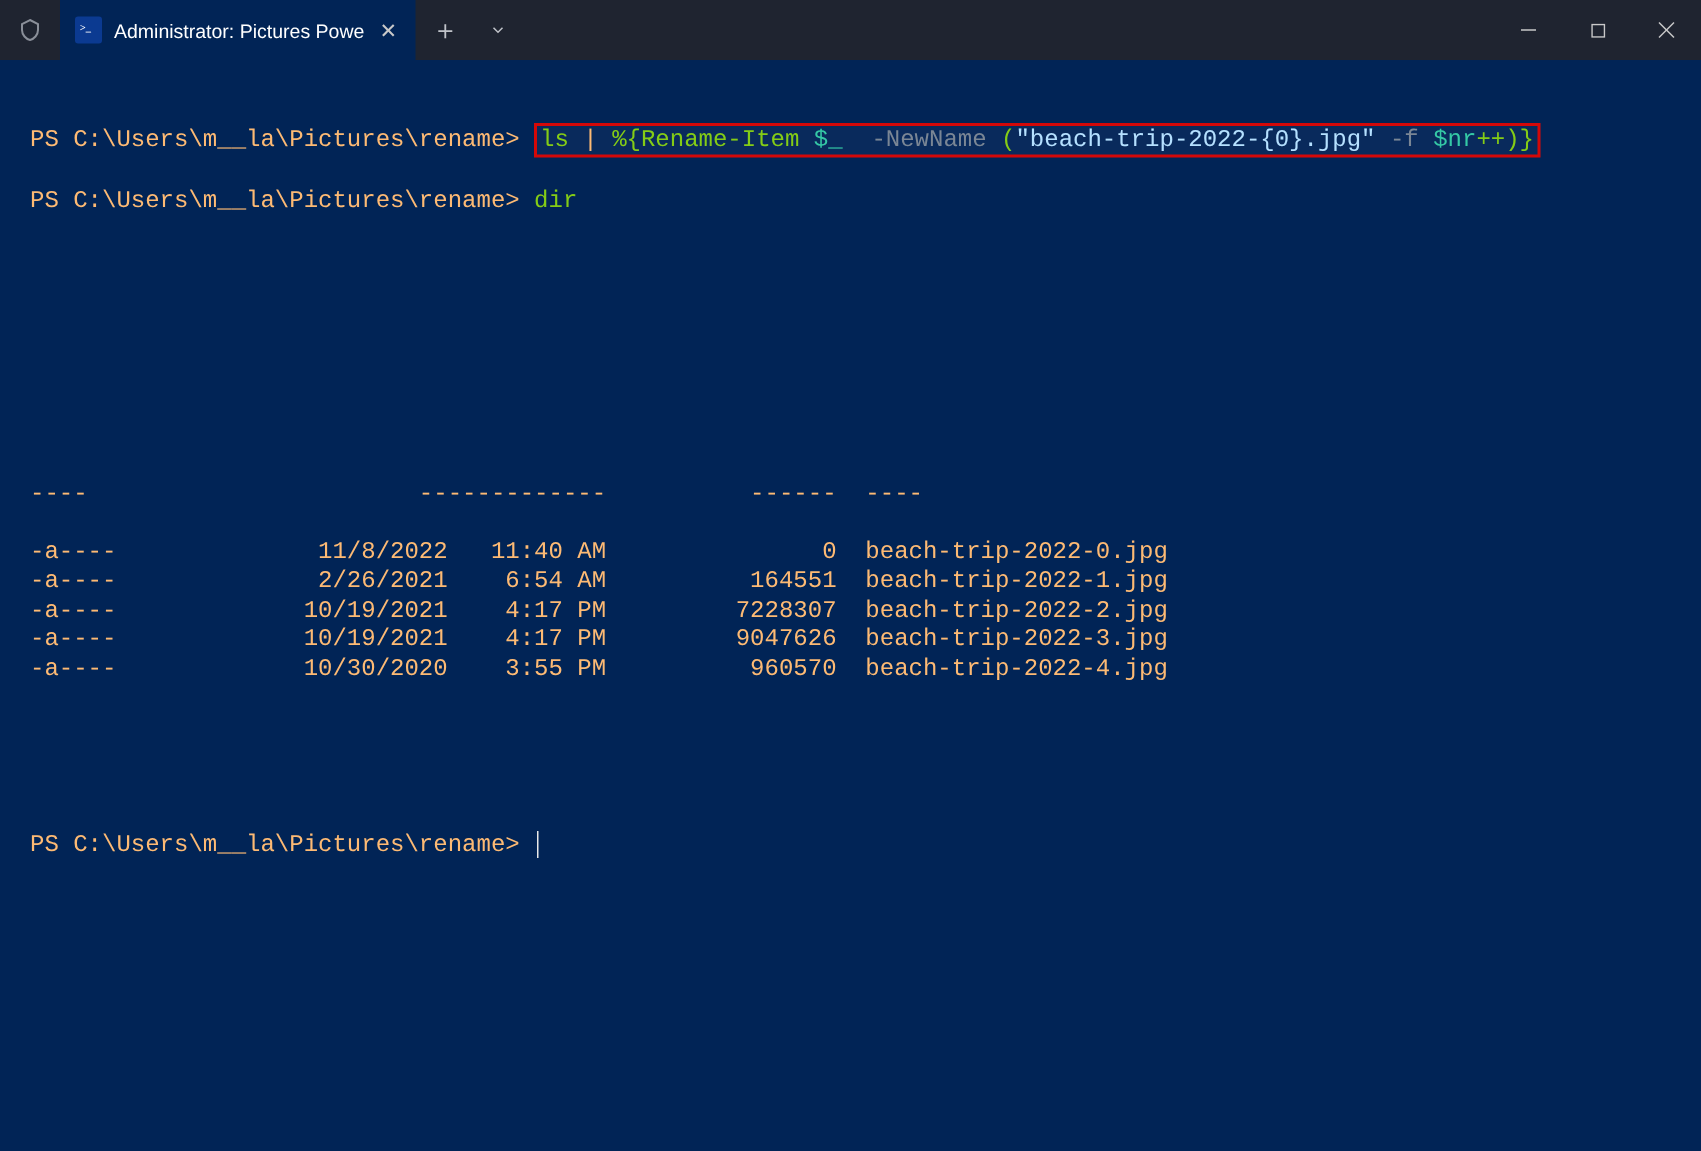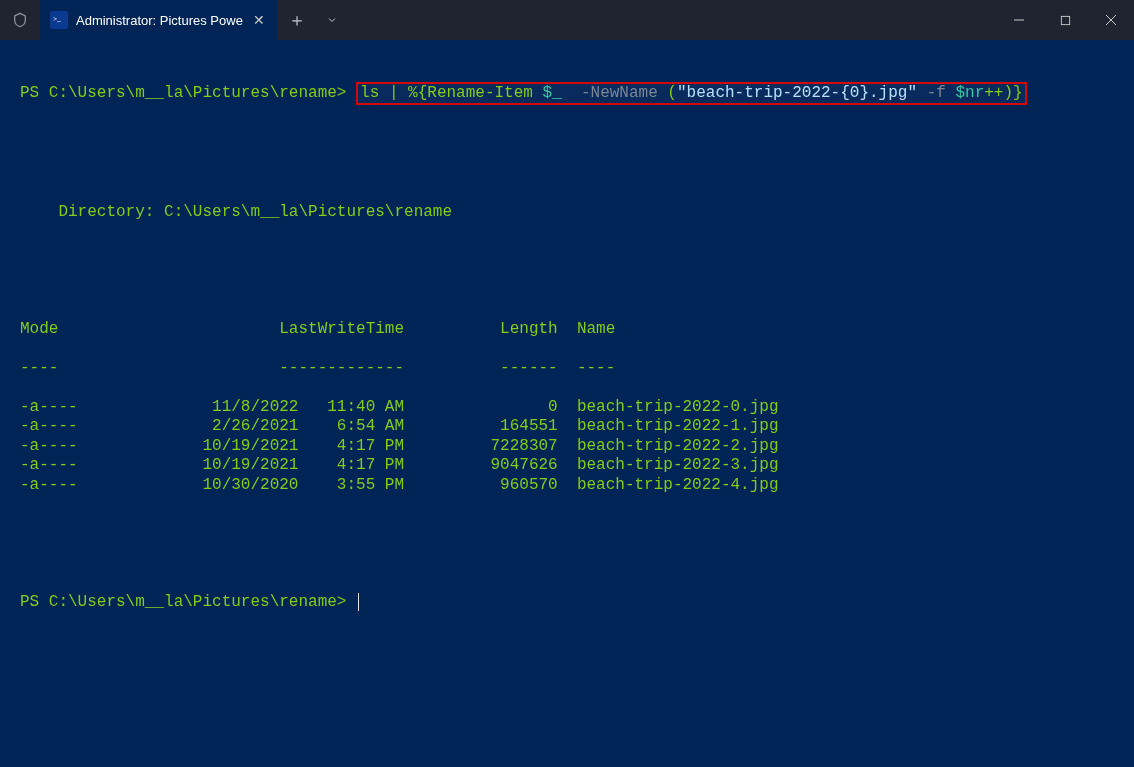--- a/index.html
+++ b/index.html
@@ -50,21 +50,21 @@
       line-height:1.22;
       font-size:16px;
       letter-spacing:0px;
     }
     .hlbox{
       border:2px solid #d40808;
       background:#092a5c;
       display:inline-block;
       padding:0 2px;
     }
-    .c-white{color:#84cc16;}
+    .c-white{color:#fdba74;}
     .c-yellow{color:#84cc16;}
     .c-teal{color:#35c9a6;}
     .c-gray{color:#7a8695;}
     .c-str{color:#b5e0ff;}
     .cursor{
       display:inline-block;width:1px;height:18px;background:#e8e8e8;vertical-align:middle;margin-left:2px;
     }
     .row{display:block;}
   </style>
 </head>
@@ -108,24 +108,23 @@
   <div class="winbtn">
     <svg width="12" height="12" viewBox="0 0 12 12">
         <line x1="1" y1="1" x2="11" y2="11" stroke="currentColor" stroke-width="1"></line>
         <line x1="11" y1="1" x2="1" y2="11" stroke="currentColor" stroke-width="1"></line>
       </svg>
   </div>
 </div>
 
 <div class="term">
 <span class="row"><span class="c-white">PS C:\Users\m__la\Pictures\rename&gt;</span> <span class="hlbox"><span class="c-yellow">ls</span> <span class="c-white">|</span> <span class="c-yellow">%{</span><span class="c-yellow">Rename-Item</span> <span class="c-teal">$_</span>  <span class="c-gray">-NewName</span> <span class="c-yellow">(</span><span class="c-str">"beach-trip-2022-{0}.jpg"</span> <span class="c-gray">-f</span> <span class="c-teal">$nr</span><span class="c-yellow">++</span><span class="c-yellow">)</span><span class="c-yellow">}</span></span></span>
+<span class="row"><span class="c-white">PS C:\Users\m__la\Pictures\rename&gt;</span> <span class="c-yellow">dir</span></span>
 <span class="row">&nbsp;</span>
 <span class="row">&nbsp;</span>
-<span class="row c-white">    Directory: C:\Users\m__la\Pictures\rename</span>
 <span class="row">&nbsp;</span>
 <span class="row">&nbsp;</span>
-<span class="row c-white" id="hdr-row">Mode                       LastWriteTime          Length  Name</span>
 <span class="row c-white" id="dash-row">----                       -------------          ------  ----</span>
 <span id="file-rows"><span class="row c-white">-a----              11/8/2022   11:40 AM               0  beach-trip-2022-0.jpg</span><span class="row c-white">-a----              2/26/2021    6:54 AM          164551  beach-trip-2022-1.jpg</span><span class="row c-white">-a----             10/19/2021    4:17 PM         7228307  beach-trip-2022-2.jpg</span><span class="row c-white">-a----             10/19/2021    4:17 PM         9047626  beach-trip-2022-3.jpg</span><span class="row c-white">-a----             10/30/2020    3:55 PM          960570  beach-trip-2022-4.jpg</span></span>
 <span class="row">&nbsp;</span>
 <span class="row">&nbsp;</span>
 <span class="row"><span class="c-white">PS C:\Users\m__la\Pictures\rename&gt;</span> <span class="cursor"></span></span>
 </div>
 
 </body></html>

